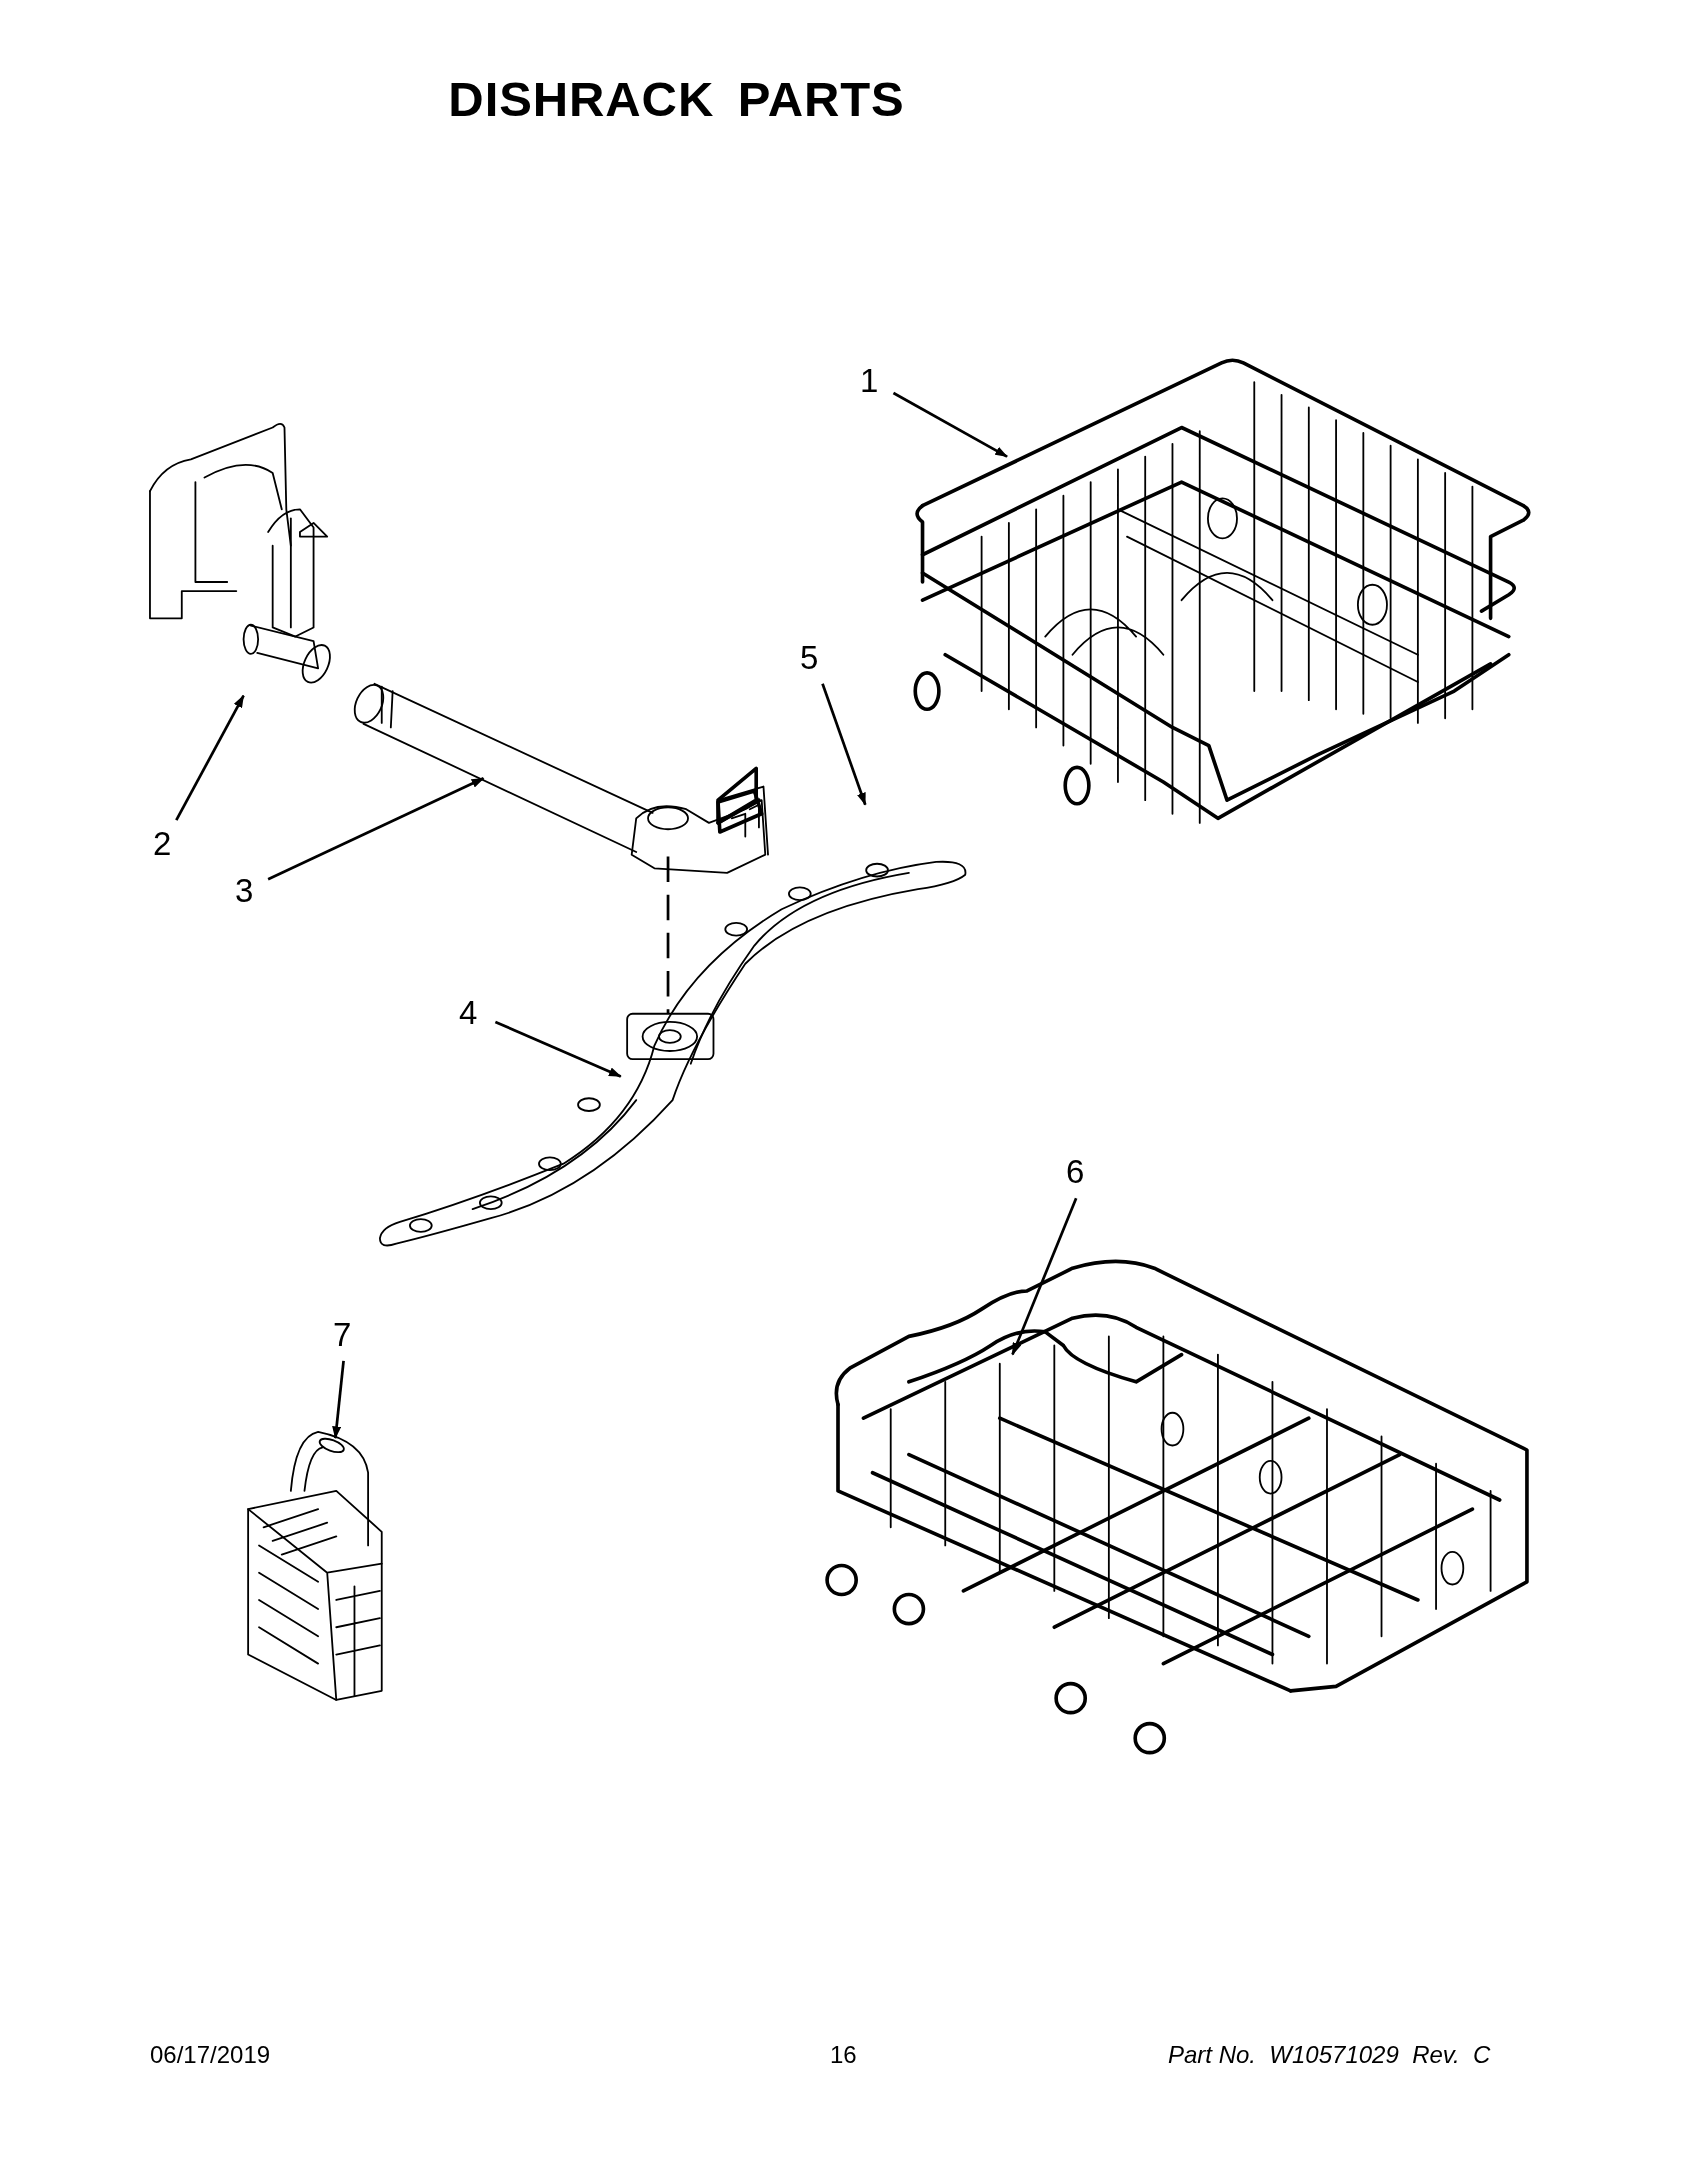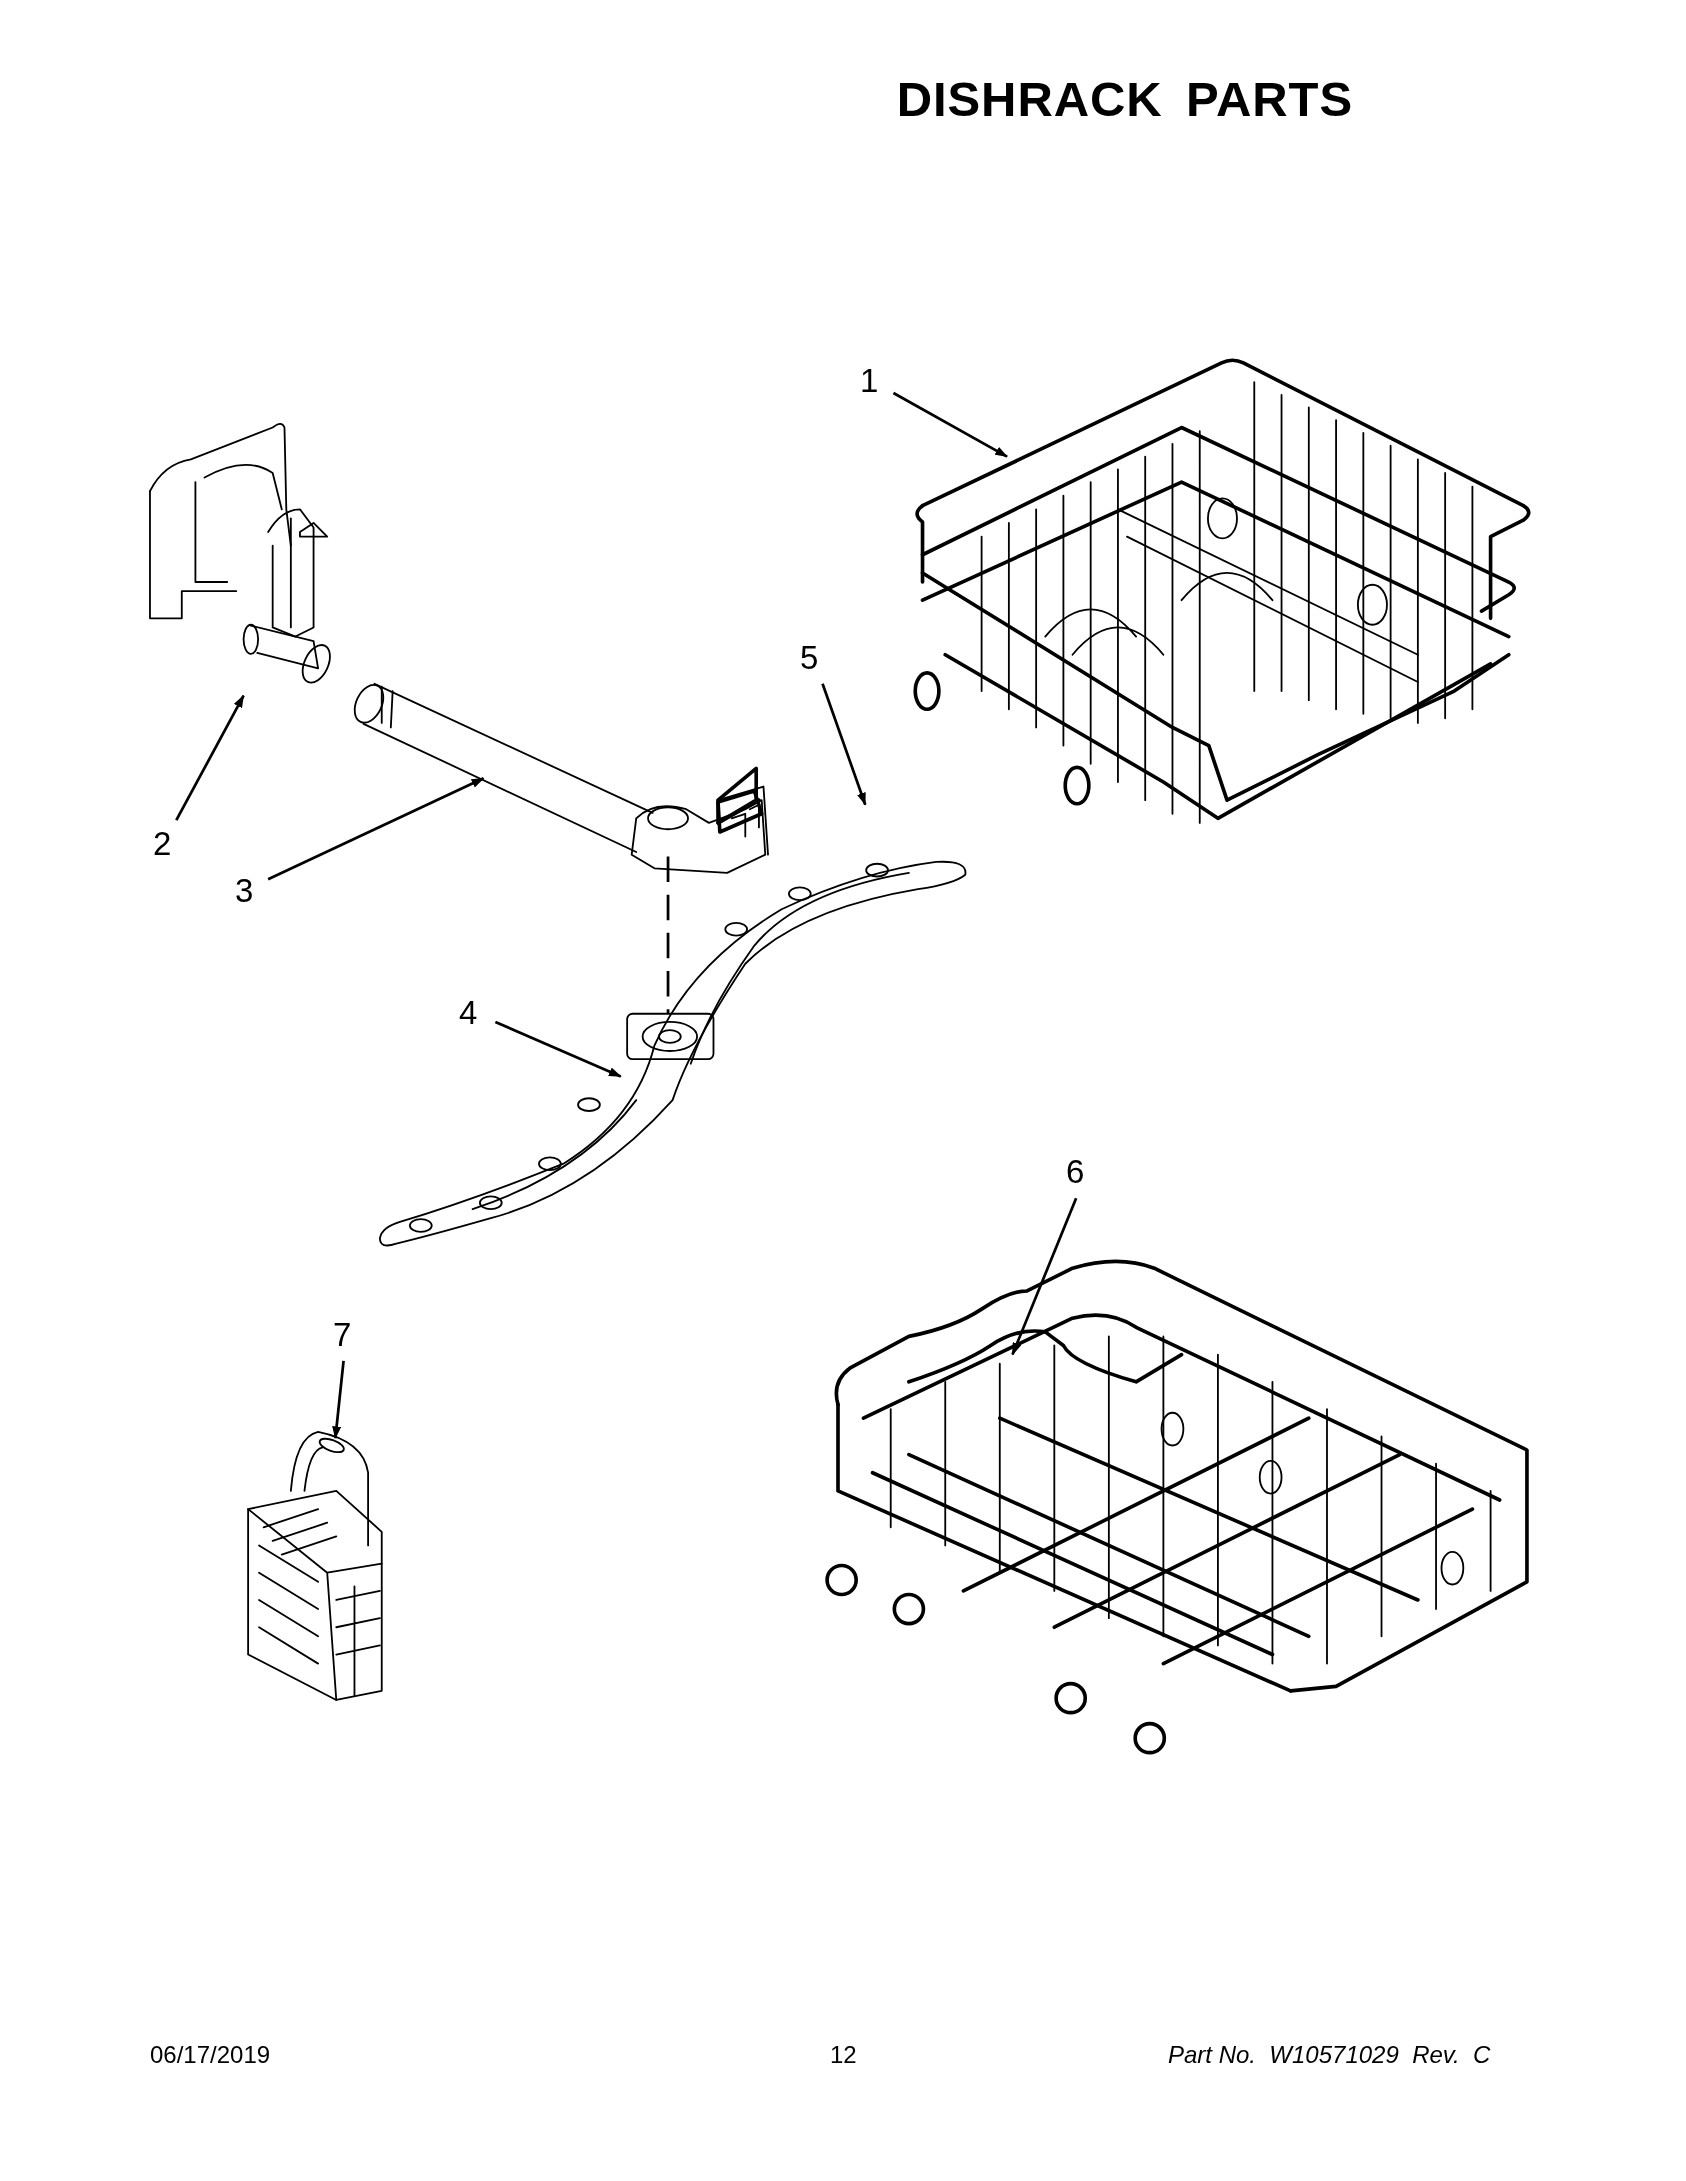--- a/index.html
+++ b/index.html
@@ -1,17 +1,17 @@
 <!DOCTYPE html>
 <html style="font-size:14.5px"><head>
   <meta charset="utf-8">
   <style>
     html, body { margin: 0; padding: 0; background: #ffffff; }
     body { width: 1686px; height: 2182px; position: relative; overflow: hidden; font-family: "Liberation Sans", sans-serif; color: #000; }
-    .title { position: absolute; left: 0; width: 1353px; top: 71px; text-align: right; font-weight: bold; font-size: 49px; letter-spacing: 0.9px; word-spacing: 9px; }
+    .title { position: absolute; left: 0; width: 1353px; top: 71px; text-align: center; font-weight: bold; font-size: 49px; letter-spacing: 0.9px; word-spacing: 9px; }
     .callout { position: absolute; font-size: 33px; line-height: 1; }
     .footer-text { position: absolute; top: 2043px; font-size: 24px; line-height: 1; }
     svg.diagram { position: absolute; left: 0; top: 0; width: 1686px; height: 2182px; }
     .part { stroke: #000; fill: none; stroke-width: 4; stroke-linejoin: round; stroke-linecap: round; }
     .thin { stroke: #000; fill: none; stroke-width: 2; stroke-linejoin: round; stroke-linecap: round; }
     .lead { stroke: #000; stroke-width: 3; fill: none; }
     .ahead { fill: #000; stroke: none; }
   </style>
 </head>
 <body>
@@ -128,15 +128,15 @@
 
 <div class="callout" style="left:860px; top:364px;">1</div>
 <div class="callout" style="left:153px; top:827px;">2</div>
 <div class="callout" style="left:235px; top:874px;">3</div>
 <div class="callout" style="left:459px; top:996px;">4</div>
 <div class="callout" style="left:800px; top:641px;">5</div>
 <div class="callout" style="left:1066px; top:1155px;">6</div>
 <div class="callout" style="left:333px; top:1318px;">7</div>
 
 <div class="footer-text" style="left:150px;">06/17/2019</div>
-<div class="footer-text" style="left:830px;">12</div>
+<div class="footer-text" style="left:830px;">16</div>
 <div class="footer-text" style="left:1168px; white-space:pre;font-style:italic;">Part No.  W10571029  Rev.  C</div>
 
 
 </body></html>

